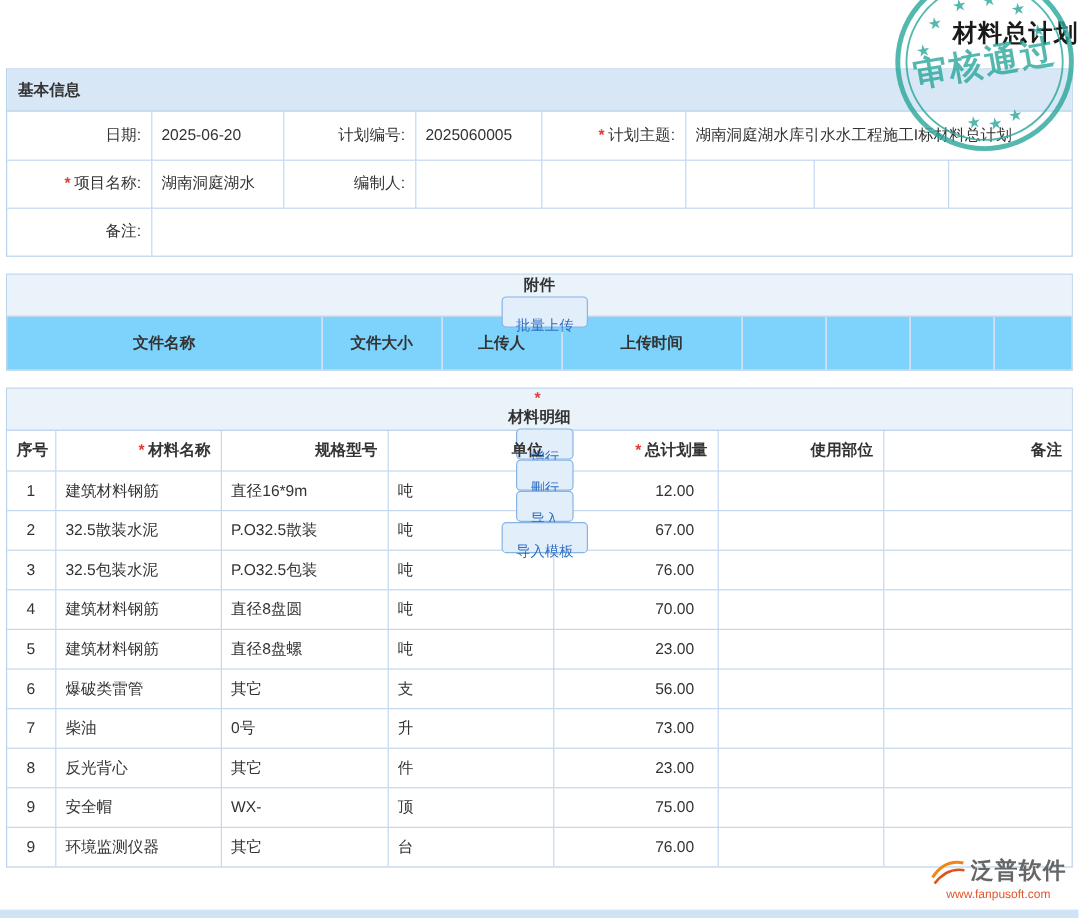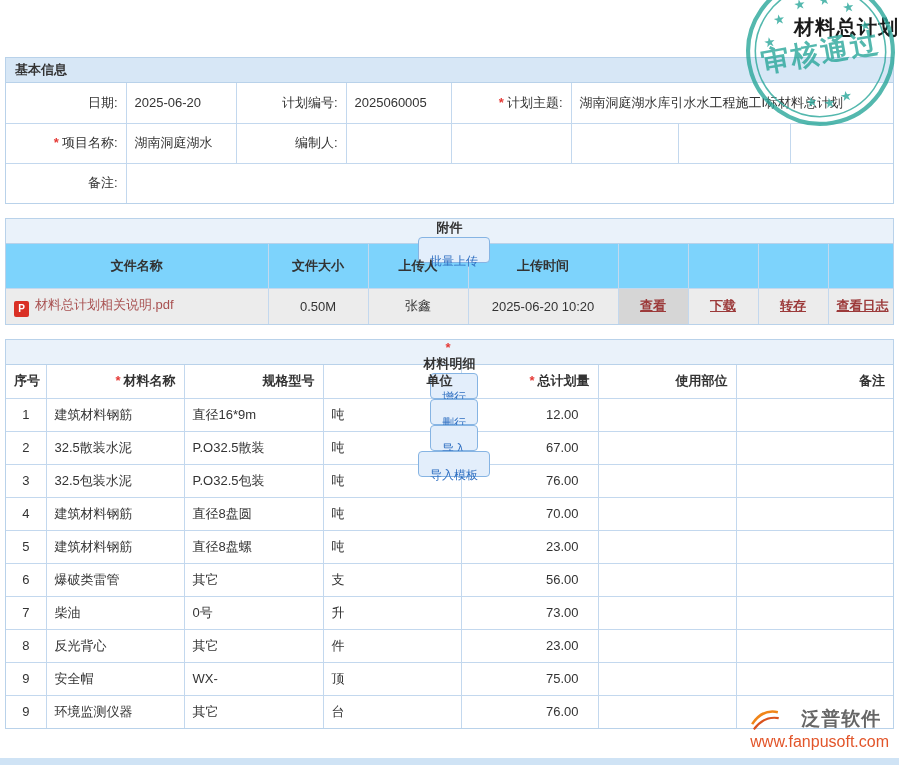--- a/index.html
+++ b/index.html
@@ -30,21 +30,21 @@
   
   .panel {
     margin: 0 5px 14px;
     border: 1px solid #b9d2ea;
     background: #fff;
   }
   .panel-header {
     display: flex;
     align-items: center;
     padding: 0 9px;
-    height: 25px;
+    height: 35px;
     background: #d7e7f6;
     border-bottom: 1px solid #b9d2ea;
     font-weight: bold;
     color: #333;
   }
   .panel-header.light {
     background: #eaf2fa;
     flex-direction: column;
   }
   .req {
@@ -147,30 +147,30 @@
     position: absolute;
     right: 10px;
     bottom: 14px;
     z-index: 15;
     text-align: center;
     background: transparent;
   }
   .footer-logo .brand-line {
     display: flex;
     align-items: center;
-    gap: 21px;
+    gap: 4px;
   }
   .footer-logo .brand {
     font-size: 19px;
     font-weight: bold;
     color: #666;
     letter-spacing: 1px;
   }
   .footer-logo .url {
-    font-size: 16px;
+    font-size: 10px;
     color: #e2552a;
     margin-top: 1px;
   }
 
   .bottom-bar {
     position: absolute;
     left: 0;
     right: 0;
     bottom: 0;
     height: 7px;
@@ -274,40 +274,20 @@
       <tbody>
           <tr>
         <th>文件名称</th>
         <th>文件大小</th>
         <th>上传人</th>
         <th>上传时间</th>
         <th></th>
         <th></th>
         <th></th>
         <th></th>
-      </tr>
-      <tr>
-        <td class="file-cell">
-          <span class="pdf-icon">P</span><a class="file-link">材料总计划相关说明.pdf</a>
-        </td>
-        <td>0.50M</td>
-        <td>张鑫</td>
-        <td>2025-06-20 10:20</td>
-        <td class="view-cell">
-          <a class="action-link">查看</a>
-        </td>
-        <td>
-          <a class="action-link">下载</a>
-        </td>
-        <td>
-          <a class="action-link">转存</a>
-        </td>
-        <td>
-          <a class="action-link">查看日志</a>
-        </td>
       </tr>
     </tbody>
       </table>
   </section>
 
   <section class="panel">
     <div class="panel-header light">
       <span class="req">*</span>
       <span>材料明细</span>
       <button class="btn">增行</button>

